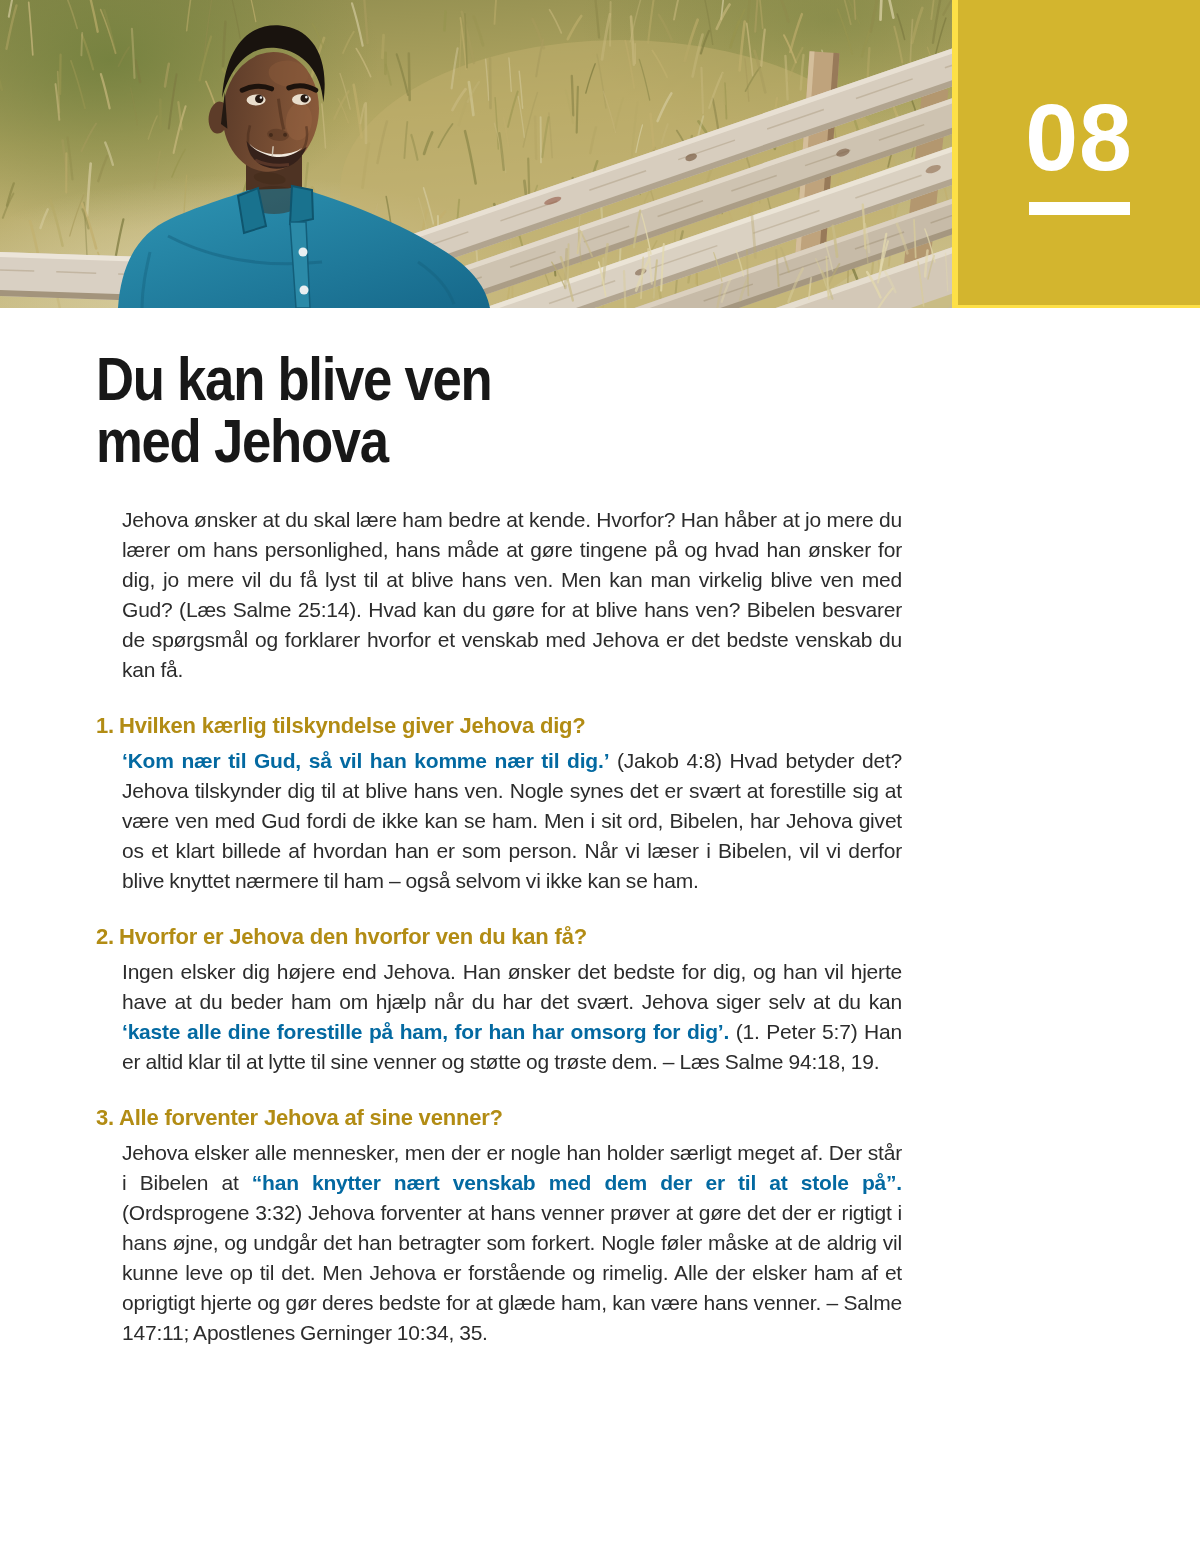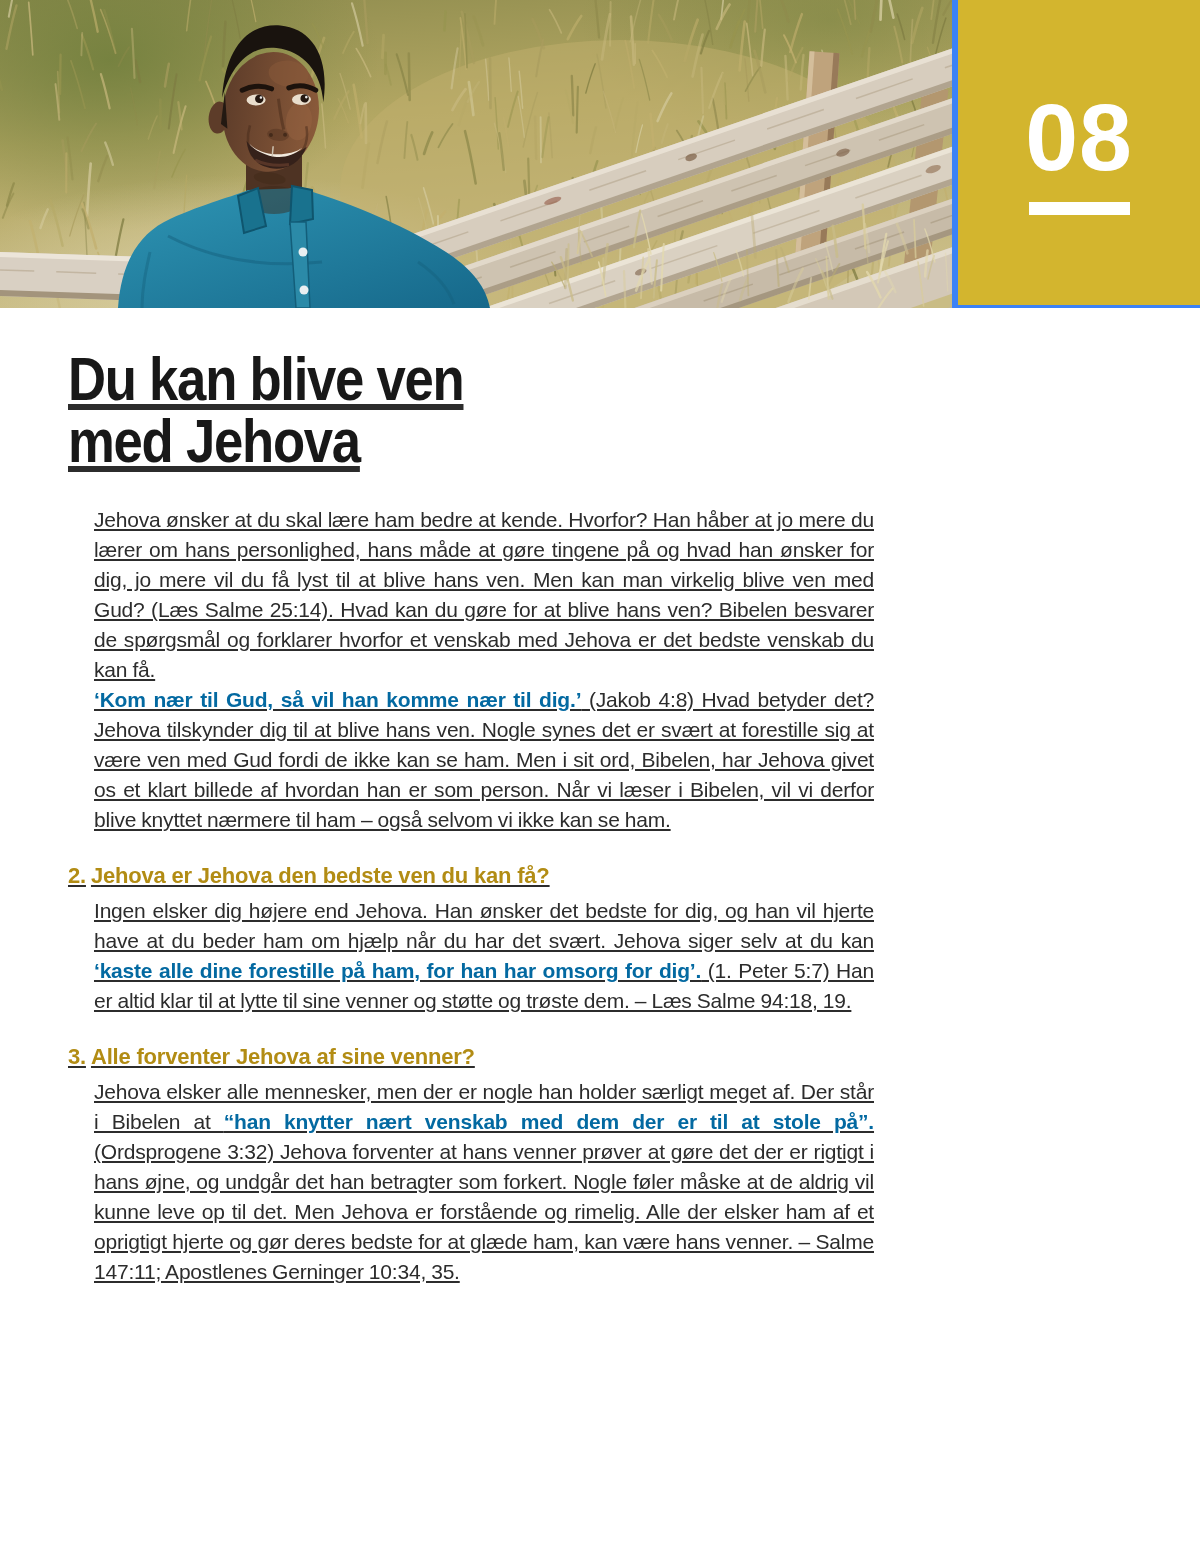--- a/index.html
+++ b/index.html
@@ -3,35 +3,35 @@
 <meta charset="utf-8">
 <style>
   html,body{margin:0;padding:0;}
   body{
     width:1200px;height:1543px;position:relative;background:#ffffff;
     font-family:"Liberation Sans",sans-serif;color:#2c2c2c;overflow:hidden;
   }
   .page{width:1200px;height:1543px;position:relative;background:#fff;}
 
   
-  .banner{position:relative;width:1200px;height:308px;background:#3b82f6;}
+  .banner{position:relative;width:1200px;height:308px;background:#fde047;}
   .photo{position:absolute;left:0;top:0;width:952px;height:308px;overflow:hidden;}
   .photo svg{display:block;width:952px;height:308px;}
   .badge{
     position:absolute;left:958px;top:0;width:242px;height:305px;
     background:var(--badge-gold,#d3b52e);
   }
   .badge-number{
     margin:0;padding-top:90px;text-align:center;
     font-size:95px;line-height:1;font-weight:700;color:#ffffff;letter-spacing:1px;
   }
   .badge-rule{width:101px;height:13px;margin:17px auto 0;background:#ffffff;}
 
   
-  .content{position:relative;padding-left:68px;text-decoration:underline;}
+  .content{position:relative;padding-left:96px;}
   h1.title{
     margin:0;padding-top:40px;
     font-size:62px;line-height:62px;font-weight:700;color:#181818;letter-spacing:-1.5px;
   }
   .t-line{display:block;transform:scaleX(.85);transform-origin:left top;white-space:nowrap;}
 
   .body-p{
     width:780px;margin:0 0 0 26px;
     font-size:21px;line-height:30px;text-align:justify;
     letter-spacing:-0.2px;word-spacing:-0.5px;color:#2c2c2c;
@@ -562,26 +562,29 @@
 
   <main class="content">
     <h1 class="title">
       <span class="t-line">Du kan blive ven</span>
       <span class="t-line">med Jehova</span>
     </h1>
 
     <p class="body-p intro">Jehova ønsker at du skal lære ham bedre at kende. Hvorfor? Han håber at jo mere du lærer om hans personlighed, hans måde at gøre tingene på og hvad han ønsker for dig, jo mere vil du få lyst til at blive hans ven. Men kan man virkelig blive ven med Gud? (Læs Salme 25:14). Hvad kan du gøre for at blive hans ven? Bibelen besvarer de spørgsmål og forklarer hvorfor et venskab med Jehova er det bedste venskab du kan få.</p>
 
     <section>
+      <h2 class="q">
+        <span class="q-num">1.</span><span class="q-text">Hvilken kærlig tilskyndelse giver Jehova dig?</span>
+      </h2>
       <p class="body-p"><b>‘Kom nær til Gud, så vil han komme nær til dig.’</b><span> (Jakob 4:8) Hvad betyder det? Jehova tilskynder dig til at blive hans ven. Nogle synes det er svært at forestille sig at være ven med Gud fordi de ikke kan se ham. Men i sit ord, Bibelen, har Jehova givet os et klart billede af hvordan han er som person. Når vi læser i Bibelen, vil vi derfor blive knyttet nærmere til ham – også selvom vi ikke kan se ham.</span></p>
     </section>
 
     <section>
       <h2 class="q">
-        <span class="q-num">2.</span><span class="q-text">Jehova er Jehova den bedste ven du kan få?</span>
+        <span class="q-num">2.</span><span class="q-text">Hvorfor er Jehova den hvorfor ven du kan få?</span>
       </h2>
       <p class="body-p"><span>Ingen elsker dig højere end Jehova. Han ønsker det bedste for dig, og han vil hjerte have at du beder ham om hjælp når du har det svært. Jehova siger selv at du kan </span><b>‘kaste alle dine forestille på ham, for han har omsorg for dig’.</b><span> (1. Peter 5:7) Han er altid klar til at lytte til sine venner og støtte og trøste dem. – Læs Salme 94:18, 19.</span></p>
     </section>
 
     <section>
       <h2 class="q">
         <span class="q-num">3.</span><span class="q-text">Alle forventer Jehova af sine venner?</span>
       </h2>
       <p class="body-p"><span>Jehova elsker alle mennesker, men der er nogle han holder særligt meget af. Der står i Bibelen at </span><b>“han knytter nært venskab med dem der er til at stole på”.</b><span> (Ordsprogene 3:32) Jehova forventer at hans venner prøver at gøre det der er rigtigt i hans øjne, og undgår det han betragter som forkert. Nogle føler måske at de aldrig vil kunne leve op til det. Men Jehova er forstående og rimelig. Alle der elsker ham af et oprigtigt hjerte og gør deres bedste for at glæde ham, kan være hans venner. – Salme 147:11; Apostlenes Gerninger 10:34, 35.</span></p>
     </section>

